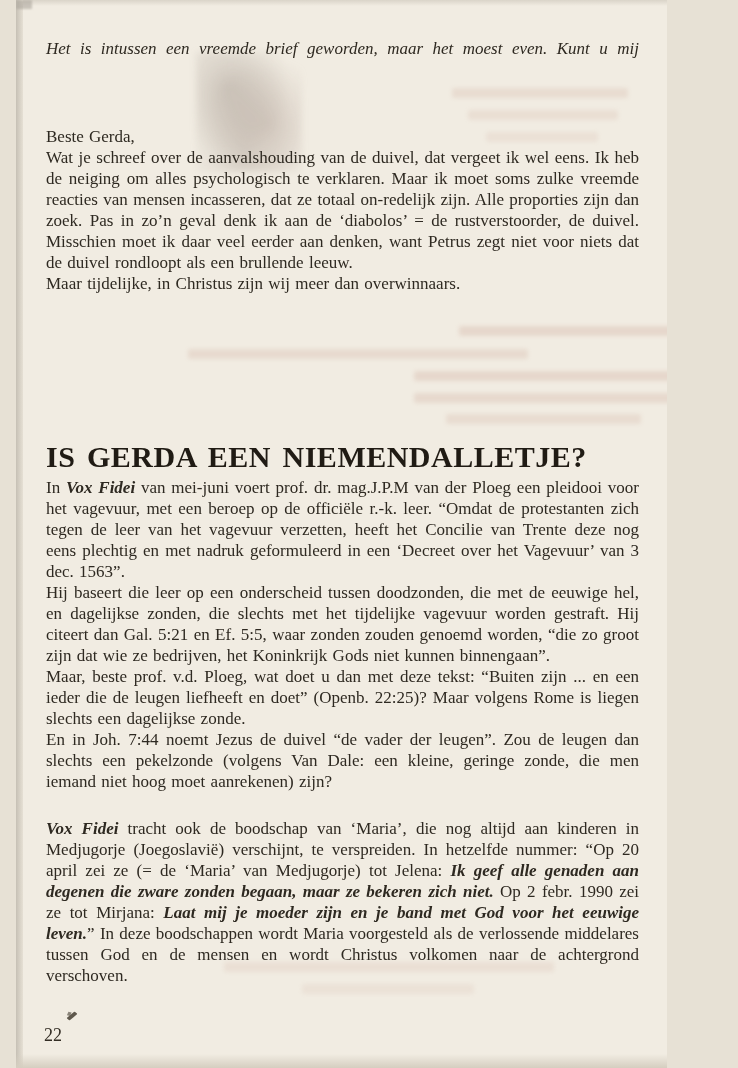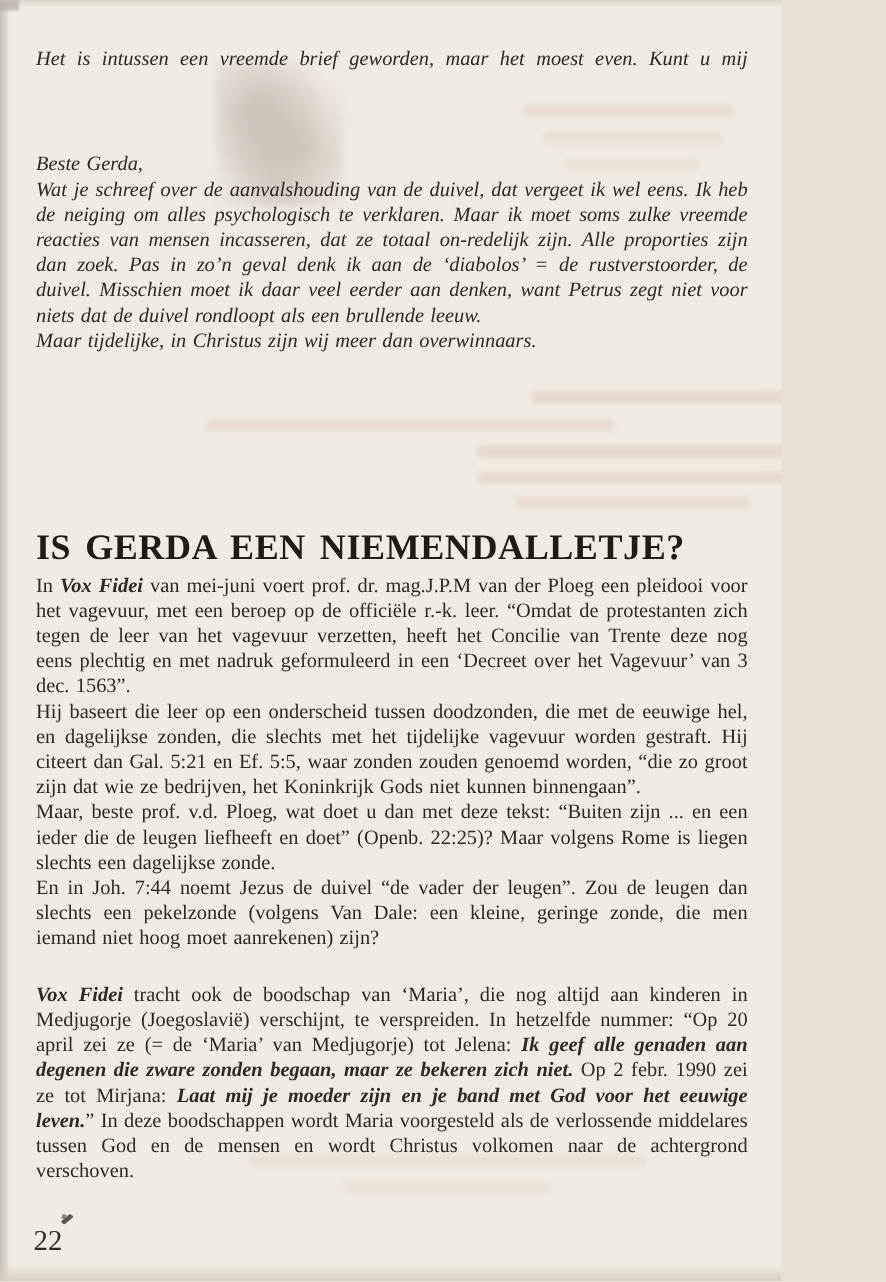--- a/index.html
+++ b/index.html
@@ -12,44 +12,45 @@
   }
   *{box-sizing:border-box;}
   html,body{margin:0;padding:0;background:#e7e1d5;}
   .page{
     position:relative;
     width:651px;height:1068px;
     background:var(--paper-bg);
     font-family:"Liberation Serif","DejaVu Serif",serif;
     color:var(--ink);
     overflow:hidden;
+    margin-left:16px;
   }
   .block{
     position:absolute;left:30px;right:28px;
     font-size:17px;line-height:21px;
     word-spacing:0.06em;
   }
   p{margin:0;text-align:justify;}
   p.short{text-align:left;}
   .it{font-style:italic;font-weight:bold;}
   .intro{font-style:italic;top:38px;}
   .intro .l1{text-align:left;text-align-last:justify;word-spacing:0.18em;}
   .intro .l2{text-align:left;word-spacing:0.28em;}
-  .letter{top:126px;font-style:italic;}
+  .letter{top:126px;}
   .heading{
     position:absolute;left:30px;right:28px;top:419px;
     font-size:30px;line-height:36px;font-weight:bold;
     color:var(--heading-ink);letter-spacing:0.5px;
     text-align:left;word-spacing:0.12em;
   }
   .article{top:477px;}
   .closing-para{top:818px;}
   .page-number{
     position:absolute;left:28px;top:1024px;
-    font-size:24px;line-height:22px;color:#332d24;
+    font-size:18px;line-height:22px;color:#332d24;
   }
   .ink-speck{
     position:absolute;left:54px;top:1011px;width:4px;height:10px;
     background:#463f33;transform:rotate(38deg) skewX(-12deg);
     border-radius:1px;opacity:.85;
   }
   .ink-speck:after{
     content:"";position:absolute;left:-3px;top:3px;width:3px;height:4px;
     background:#463f33;transform:rotate(-25deg);opacity:.7;
   }

